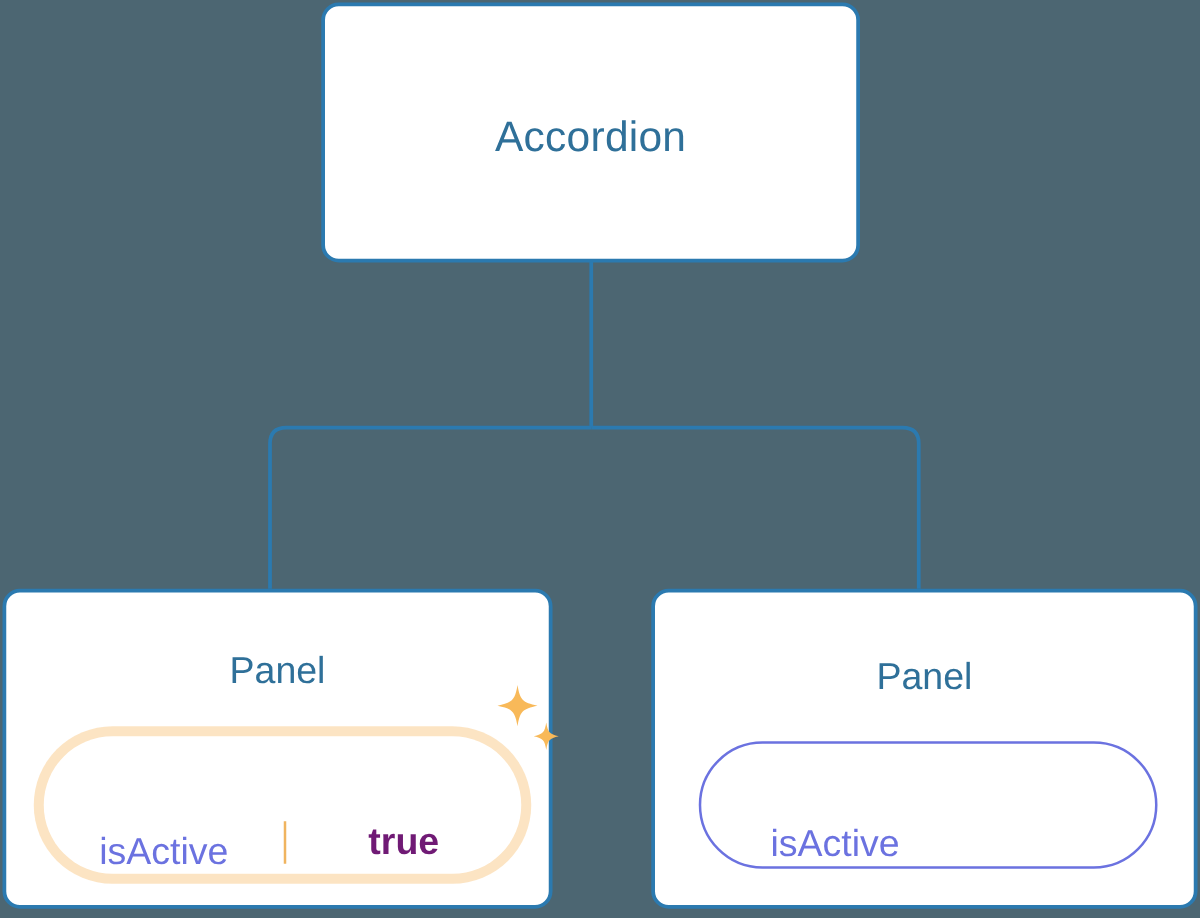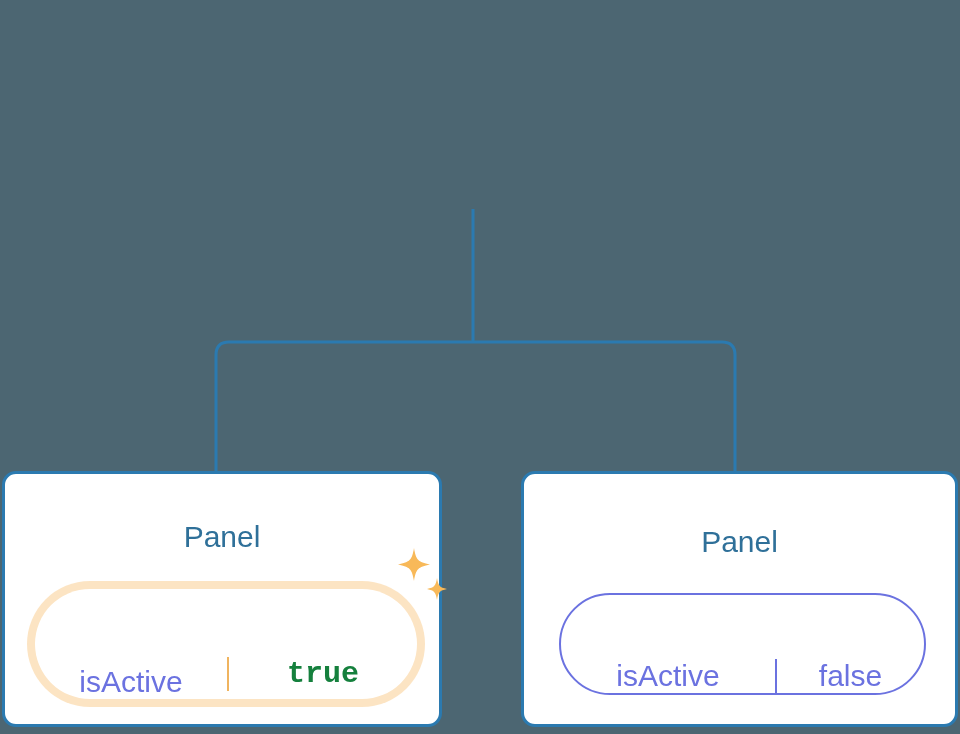--- a/index.html
+++ b/index.html
@@ -109,24 +109,23 @@
   }
   .pill--highlight .pill-key {
     flex: 0 0 192px;
     font-size: 30px;
     color: #6b72e0;
   }
   .pill--highlight .pill-val {
     flex: 1 1 auto;
     font-size: 30px;
     font-weight: bold;
-    color: #15803d;
+    color: #701a75;
     border-left: 2px solid #f0b45f;
     margin: 8px 0;
-    font-family: Liberation Mono, monospace;
   }
 
   
   .pill--plain {
     left: 35px;
     top: 119px;
     width: 367px;
     height: 102px;
     border: 2px solid #6b72e0;
     border-radius: 999px;
@@ -159,37 +158,39 @@
 <div id="stage">
 
   <svg class="connectors" viewBox="0 0 960 734" width="960" height="734" fill="none">
 
     <path d="M 473 209 L 473 342" stroke="#2b7ab0" stroke-width="3" fill="none"></path>
 
     <path d="M 473 342 L 229 342 Q 216 342 216 355 L 216 471" stroke="#2b7ab0" stroke-width="3" fill="none" stroke-linecap="butt"></path>
     <path d="M 473 342 L 722 342 Q 735 342 735 355 L 735 471" stroke="#2b7ab0" stroke-width="3" fill="none" stroke-linecap="butt"></path>
   </svg>
 
+  <div class="node node--root">
+    <div class="node-title">Accordion</div>
+  </div>
 
   <div class="node node--panel node--panel-left">
     <div class="node-title">Panel</div>
 
     <div class="pill pill--highlight">
       <div class="pill-key">isActive</div>
       <div class="pill-val">true</div>
     </div>
 
     <svg class="sparkles" viewBox="0 0 60 62" width="60" height="62">
       <path d="M 21 2 C 23 14 25 16 37 18.5 C 25 21 23 23 21 35 C 19 23 17 21 5 18.5 C 17 16 19 14 21 2 Z" fill="#f8b959"></path>
       <path d="M 44 32 C 45.3 40 46.6 41.3 54 43 C 46.6 44.7 45.3 46 44 54 C 42.7 46 41.4 44.7 34 43 C 41.4 41.3 42.7 40 44 32 Z" fill="#f8b959"></path>
     </svg>
   </div>
 
   <div class="node node--panel node--panel-right">
     <div class="node-title">Panel</div>
 
     <div class="pill pill--plain">
       <div class="pill-key">isActive</div>
-      <div class="pill-val">false</div>
     </div>
   </div>
 
 </div>
 
 </body></html>

